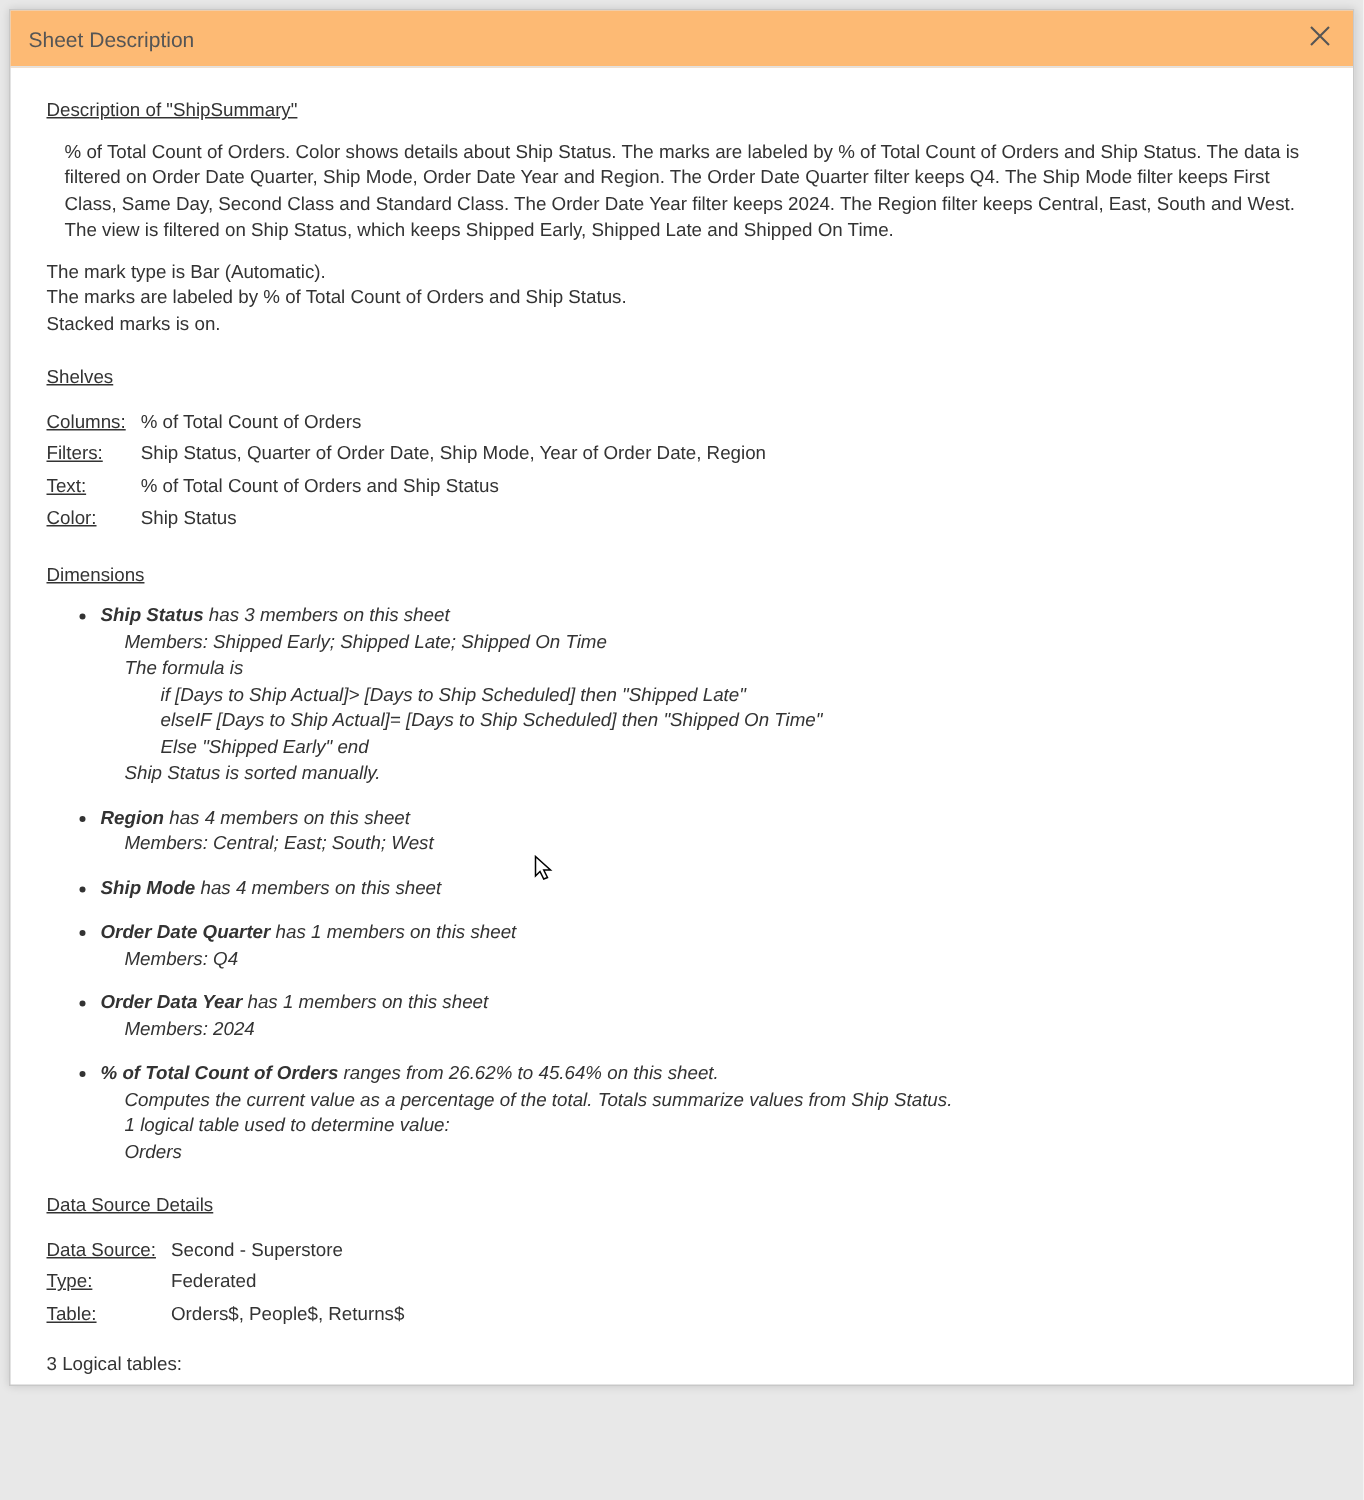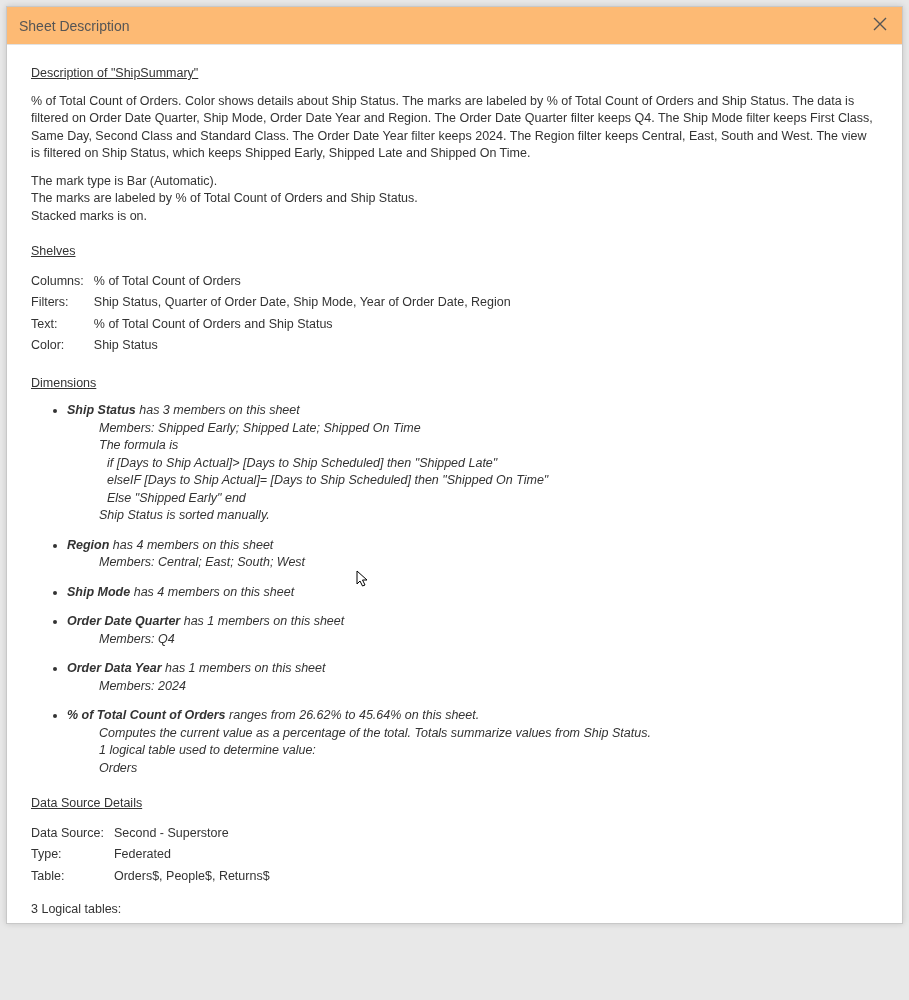--- a/index.html
+++ b/index.html
@@ -44,27 +44,27 @@
     padding: 20px 24px 4px 24px;
     line-height: 1.4;
   }
   .section-heading {
     text-decoration: underline;
     color: #333;
     margin: 18px 0 10px 0;
     display: block;
   }
   .section-heading.first { margin-top: 0; }
-  .paragraph { margin: 4px 0 10px 0; }
+  .paragraph { margin: 4px 0 10px 12px; }
   .kv-table { border-collapse: collapse; }
   .kv-table td { padding: 2px 10px 2px 0; vertical-align: top; }
-  .kv-table td.key { white-space: nowrap; }
+  .kv-table td.key { white-space: nowrap; text-decoration: underline; }
   ul.dim-list { margin: 6px 0 0 0; padding-left: 36px; }
   ul.dim-list > li { margin-bottom: 12px; font-style: italic; }
-  .sub { margin-left: 32px; }
+  .sub { margin-left: 16px; }
   .sub2 { margin-left: 40px; }
   .bold { font-weight: bold; }
   .cursor-overlay {
     position: absolute;
     width: 14px;
     height: 20px;
     pointer-events: none;
   }
 </style>
 </head>

